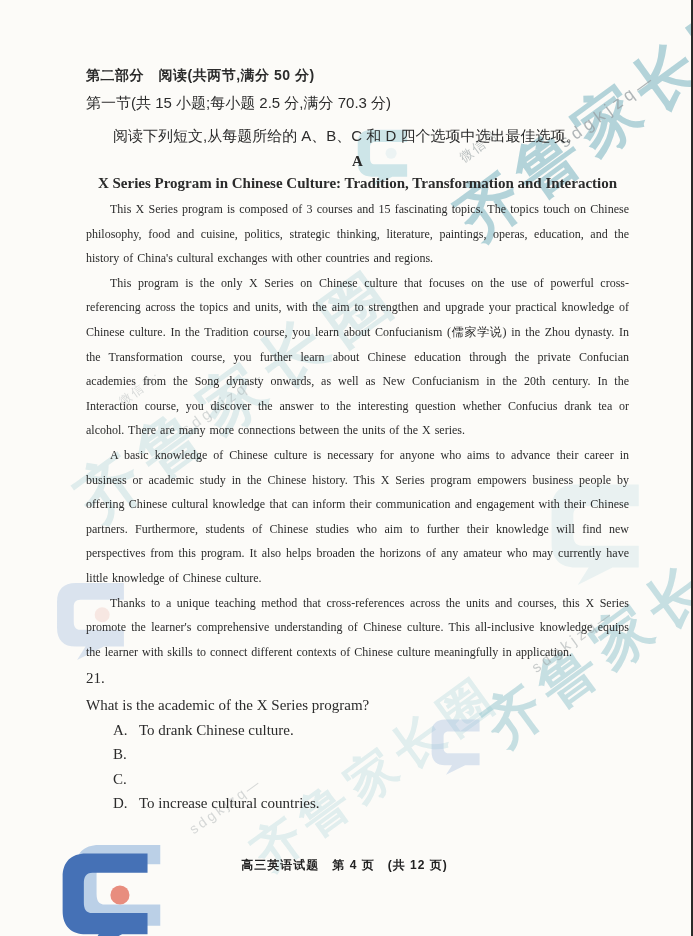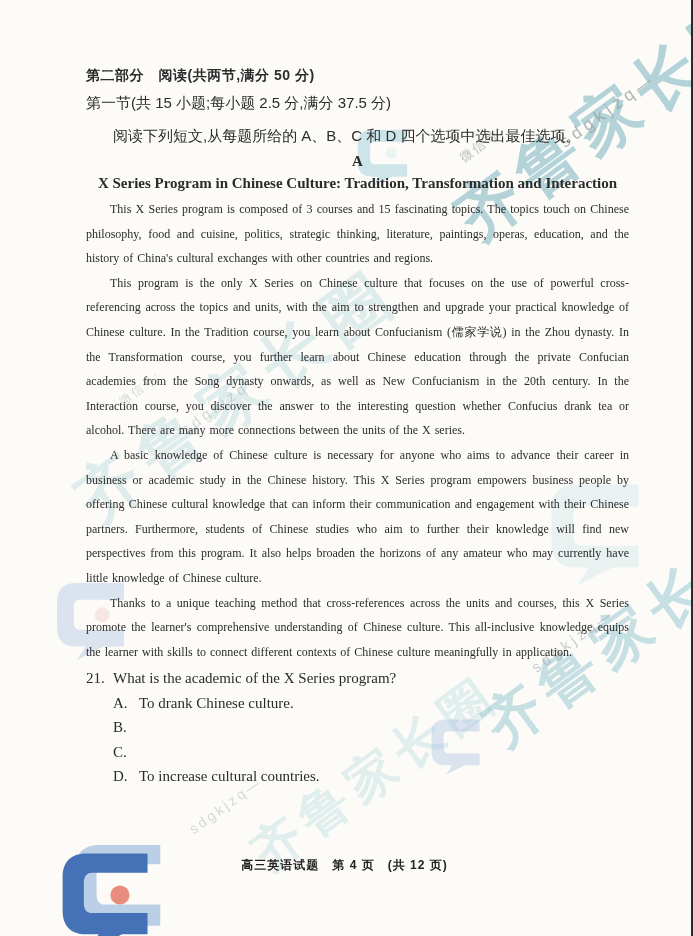--- a/index.html
+++ b/index.html
@@ -42,21 +42,21 @@
         line-height:22px;margin:12px 0 7px 0;letter-spacing:.5px;}
   .hdr2{font-family:"Liberation Sans","DejaVu Sans",sans-serif;font-size:15px;font-weight:500;
         line-height:20px;margin:0 0 6px 0;}
   .hdr3{font-family:"Liberation Sans","DejaVu Sans",sans-serif;font-size:15px;font-weight:400;
         line-height:20px;margin:13px 0 5px 0;text-indent:27px;}
   .passage-label{text-align:center;font-weight:700;font-size:15px;line-height:20px;margin:0 0 2px 0;}
   .passage-title{text-align:center;font-weight:700;font-size:15px;line-height:21px;margin:0 0 3px 0;}
   .para{font-size:12px;line-height:24.6px;text-align:justify;text-indent:2em;margin:0;
         word-spacing:1px;}
   .question{margin-top:2px;font-size:15px;line-height:24.4px;}
-  .q-stem{display:flex;}
+  .q-stem{display:flex;flex-direction:column;}
   .q-num{flex:0 0 27px;}
   .option{margin-left:27px;display:flex;}
   .opt-label{flex:0 0 26px;}
   .footer{position:absolute;left:0;right:4px;top:857px;text-align:center;z-index:2;
           font-family:"Liberation Sans","DejaVu Sans",sans-serif;
           font-size:12px;font-weight:600;letter-spacing:1px;color:#222;}
 </style>
 </head>
 <body>
 
@@ -97,21 +97,21 @@
   <svg class="logo logo-bottom" viewBox="0 0 130 110">
     <path fill="#b9cfe7" d="M102 2 H44 C30 2 22 10 22 24 V56 C22 70 30 78 44 78 H56 L46 94 L78 78 H102 V58 H50 C44 58 42 54 42 48 V30 C42 24 44 20 50 20 H102 Z"></path>
     <path fill="#3e6cb4" d="M90 10 H32 C18 10 10 18 10 32 V64 C10 78 18 86 32 86 H44 L34 102 L66 86 H90 V66 H38 C32 66 30 62 30 56 V38 C30 32 32 28 38 28 H90 Z"></path>
     <circle cx="64" cy="49" r="9" fill="#e8897a"></circle>
   </svg>
 
   <div class="edge-line"></div>
 
   <div class="content">
     <p class="hdr1">第二部分　阅读(共两节,满分 50 分)</p>
-    <p class="hdr2">第一节(共 15 小题;每小题 2.5 分,满分 37.5 分)</p>
+    <p class="hdr2">第一节(共 15 小题;每小题 2.5 分,满分 70.3 分)</p>
     <p class="hdr3">阅读下列短文,从每题所给的 A、B、C 和 D 四个选项中选出最佳选项。</p>
 
     <p class="passage-label">A</p>
     <p class="passage-title">X Series Program in Chinese Culture: Tradition, Transformation and Interaction</p>
 
     <p class="para">This X Series program is composed of 3 courses and 15 fascinating topics.  The topics touch on Chinese philosophy, food and cuisine, politics, strategic thinking, literature, paintings, operas, education, and the history of China's cultural exchanges with other countries and regions.</p>
     <p class="para">This program is the only X Series on Chinese culture that focuses on the use of powerful cross-referencing across the topics and units, with the aim to strengthen and upgrade your practical knowledge of Chinese culture.  In the Tradition course, you learn about Confucianism (儒家学说) in the Zhou dynasty.  In the Transformation course, you further learn about Chinese education through the private Confucian academies from the Song dynasty onwards, as well as New Confucianism in the 20th century.  In the Interaction course, you discover the answer to the interesting question whether Confucius drank tea or alcohol.  There are many more connections between the units of the X series.</p>
     <p class="para">A basic knowledge of Chinese culture is necessary for anyone who aims to advance their career in business or academic study in the Chinese history.  This X Series program empowers business people by offering Chinese cultural knowledge that can inform their communication and engagement with their Chinese partners.  Furthermore, students of Chinese studies who aim to further their knowledge will find new perspectives from this program.  It also helps broaden the horizons of any amateur who may currently have little knowledge of Chinese culture.</p>
     <p class="para">Thanks to a unique teaching method that cross-references across the units and courses, this X Series promote the learner's comprehensive understanding of Chinese culture.  This all-inclusive knowledge equips the learner with skills to connect different contexts of Chinese culture meaningfully in application.</p>
 

